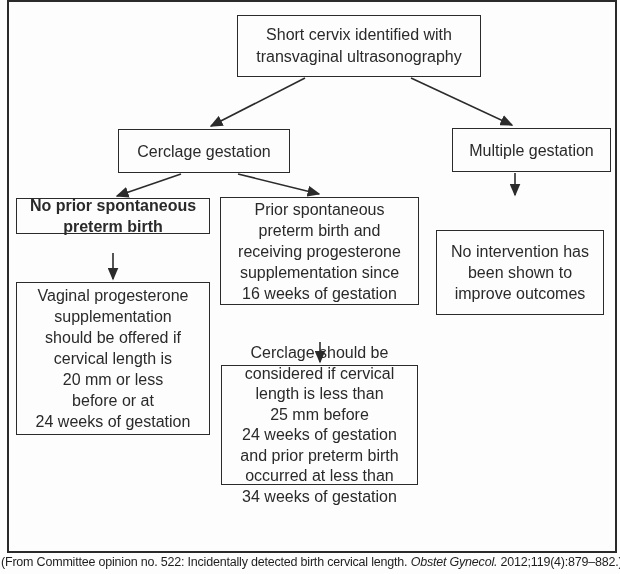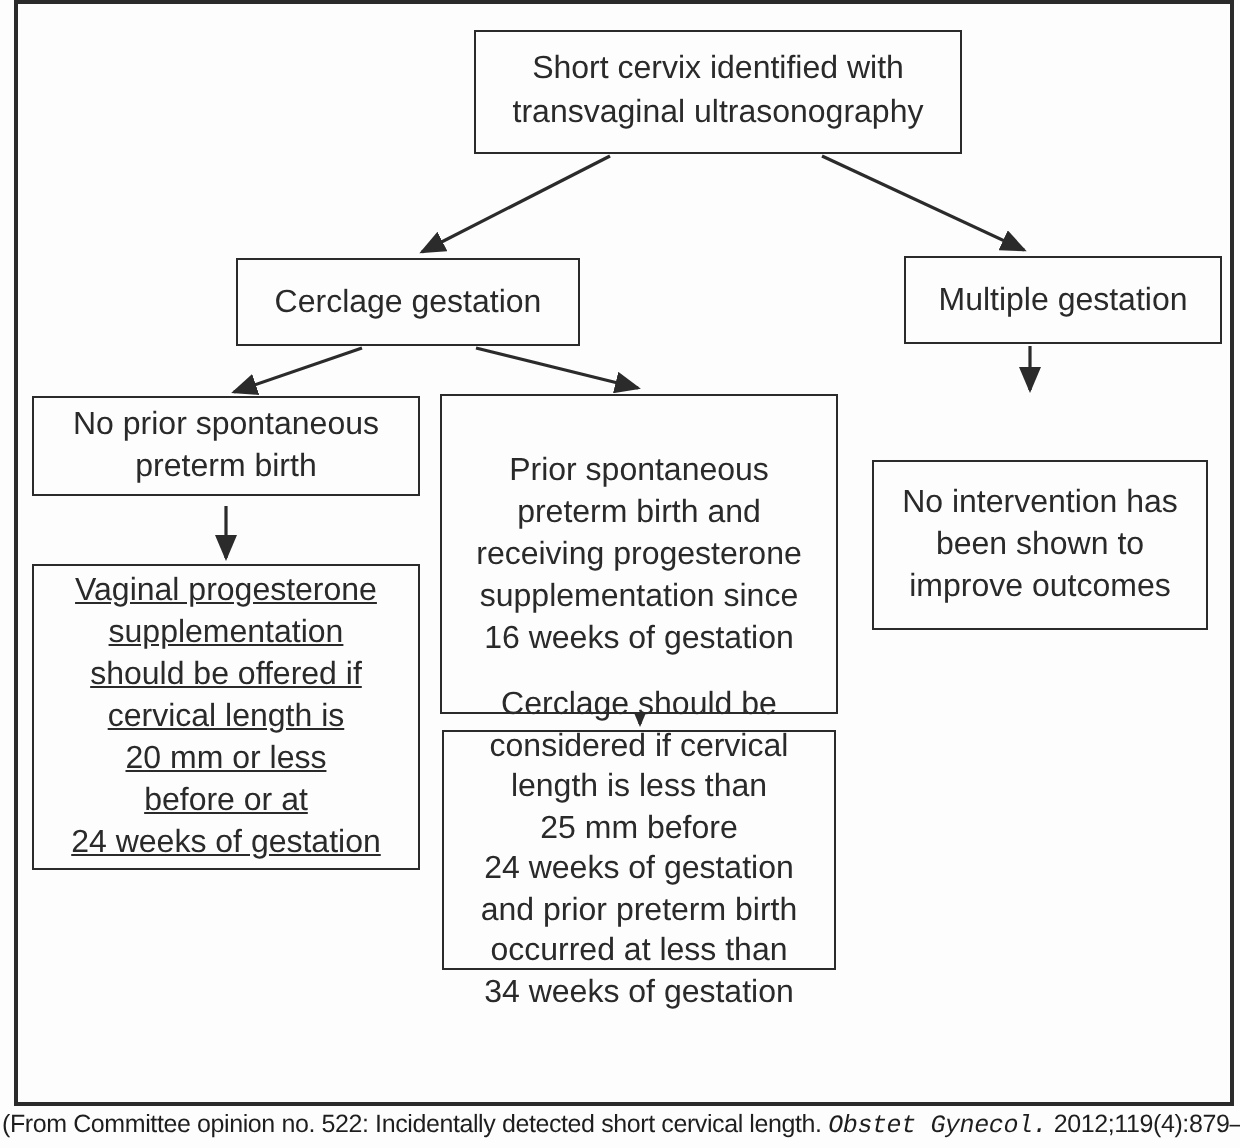--- a/index.html
+++ b/index.html
@@ -35,44 +35,44 @@
     color: #2b2a2a;
     font-size: 16px;
     line-height: 21px;
     z-index: 2;
   }
   .node .node-text { white-space: pre-line; }
 
   #node-root            { left: 237px; top: 15px;  width: 244px; height: 62px; line-height: 22px; }
   #node-singleton       { left: 118px; top: 129px; width: 172px; height: 44px; }
   #node-multiple        { left: 436px; top: 128px; width: 159px; height: 44px; margin-left: 16px; }
-  #node-no-prior        { left: 16px;  top: 198px; width: 194px; height: 50px; }
-  #node-prior           { left: 220px; top: 197px; width: 199px; height: 160px; }
+  #node-no-prior        { left: 16px;  top: 198px; width: 194px; height: 36px; font-weight: bold; }
+  #node-prior           { left: 220px; top: 197px; width: 199px; height: 108px; }
   #node-no-intervention { left: 436px; top: 198px; width: 168px; height: 85px; margin-top: 32px; }
-  #node-vaginal         { left: 16px;  top: 282px; width: 194px; height: 153px; text-decoration: underline; }
+  #node-vaginal         { left: 16px;  top: 282px; width: 194px; height: 153px; }
   #node-cerclage        { left: 221px; top: 365px; width: 197px; height: 120px; line-height: 20.5px; }
 
   #edges {
     position: absolute;
     left: 0; top: 0;
     width: 620px; height: 574px;
     z-index: 1;
   }
   #edges line { stroke: #2b2b2b; stroke-width: 1.6; }
 
   #footer {
     position: absolute;
     left: 1px; top: 555px;
     width: 618px;
     font-size: 12.5px;
     letter-spacing: -0.2px;
     color: #1e1e1e;
     white-space: nowrap;
   }
-  #footer .journal { font-style: italic; font-family: Liberation Mono, monospace; }
+  #footer .journal { font-style: italic; }
 </style>
 </head>
 <body>
 
 <div id="stage">
 
   <div id="frame"></div>
 
   <svg id="edges" viewBox="0 0 620 574" xmlns="http://www.w3.org/2000/svg">
     <defs>
@@ -136,16 +136,16 @@
 considered if cervical
 length is less than
 25 mm before
 24 weeks of gestation
 and prior preterm birth
 occurred at less than
 34 weeks of gestation</span>
   </div>
 
   <div id="footer">
-    <span>(From Committee opinion no. 522: Incidentally detected short cervical length. </span><span class="journal">Obstet Gynecol.</span><span> 2012;119(4):879–882.)</span>
+    <span>(From Committee opinion no. 522: Incidentally detected birth cervical length. </span><span class="journal">Obstet Gynecol.</span><span> 2012;119(4):879–882.)</span>
   </div>
 
 </div>
 
 </body></html>

